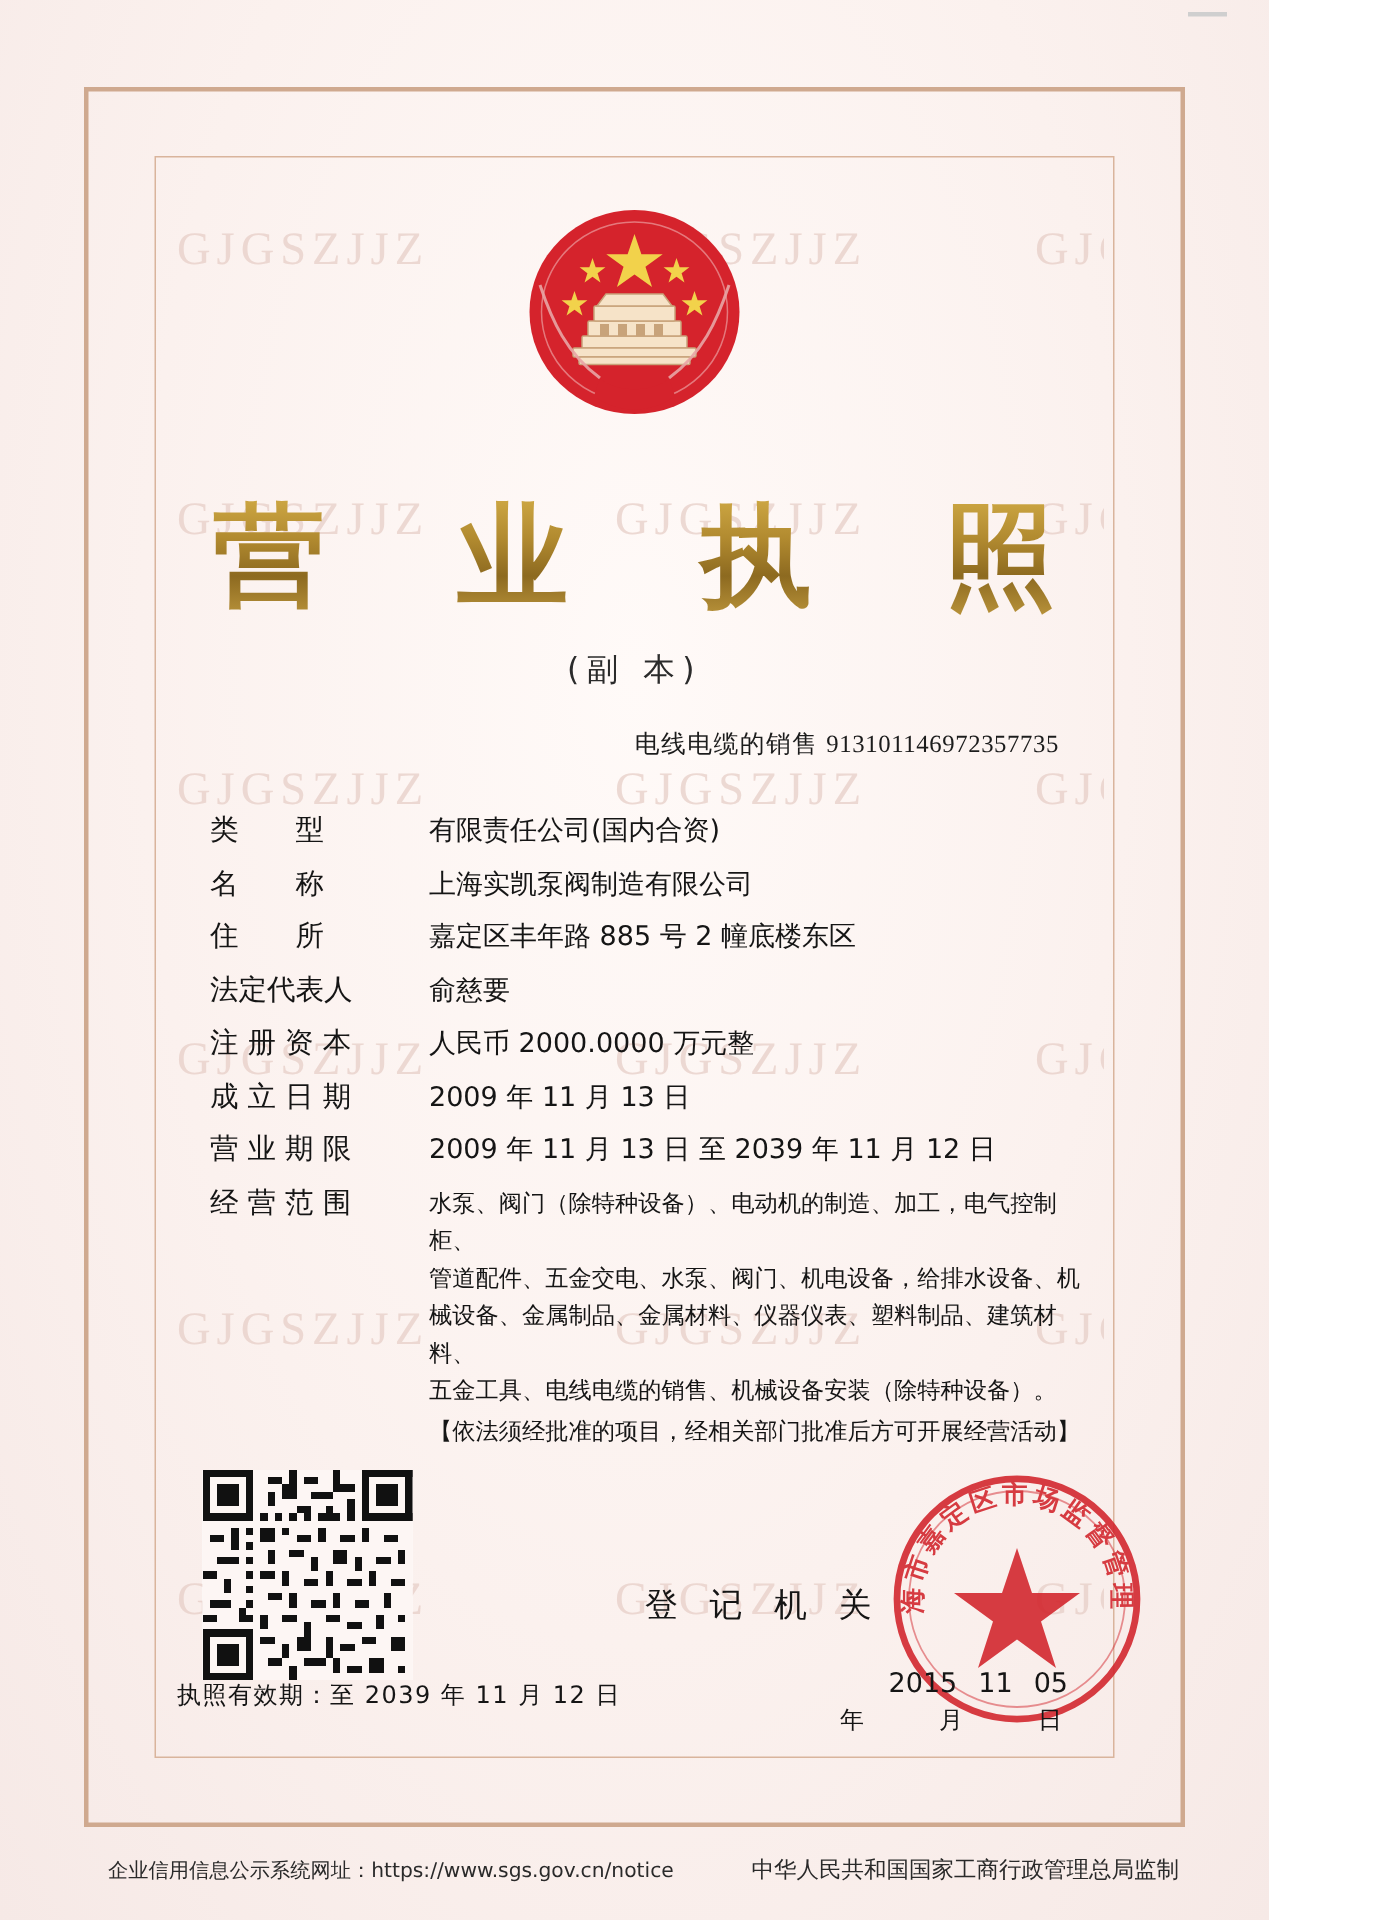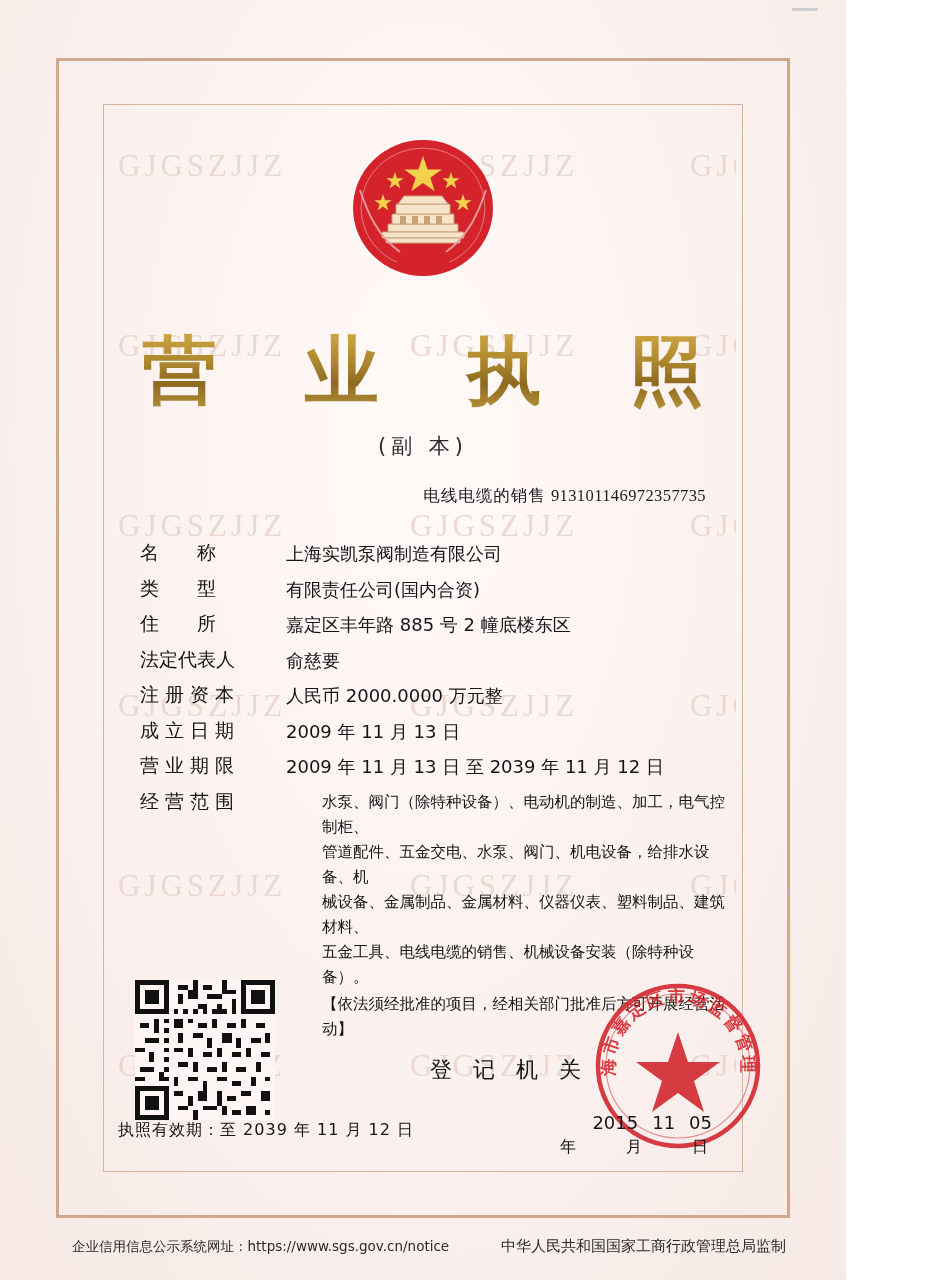--- a/index.html
+++ b/index.html
@@ -135,21 +135,21 @@
     display: flex;
     justify-content: space-between;
   }
   .row .v {
     font-size: 18px;
     color: #151515;
     font-family: "DejaVu Sans", sans-serif;
     line-height: 26px;
     padding-top: 1px;
   }
-  .row.scope .v { font-size: 15.5px; line-height: 25px; margin-left: 36px; }
+  .row.scope .v { font-size: 15.5px; line-height: 25px; }
   .scope-note { margin-top: 2px; }
   
   .qr {
     position: absolute;
     left: 135px;
     top: 980px;
     width: 140px;
     height: 140px;
     background: #fff;
   }
@@ -313,26 +313,26 @@
 
   <div class="codes">
     <div>
       <span class="lbl">电线电缆的销售</span>
       <span class="val">913101146972357735</span>
     </div>
   </div>
 
   <div class="fields">
     <div class="row">
+      <div class="k">类　　型</div>
+      <div class="v">有限责任公司(国内合资)</div>
+    </div>
+    <div class="row">
       <div class="k">名　　称</div>
       <div class="v">上海实凯泵阀制造有限公司</div>
-    </div>
-    <div class="row">
-      <div class="k">类　　型</div>
-      <div class="v">有限责任公司(国内合资)</div>
     </div>
     <div class="row">
       <div class="k">住　　所</div>
       <div class="v">嘉定区丰年路 885 号 2 幢底楼东区</div>
     </div>
     <div class="row">
       <div class="k">法定代表人</div>
       <div class="v">俞慈要</div>
     </div>
     <div class="row">

